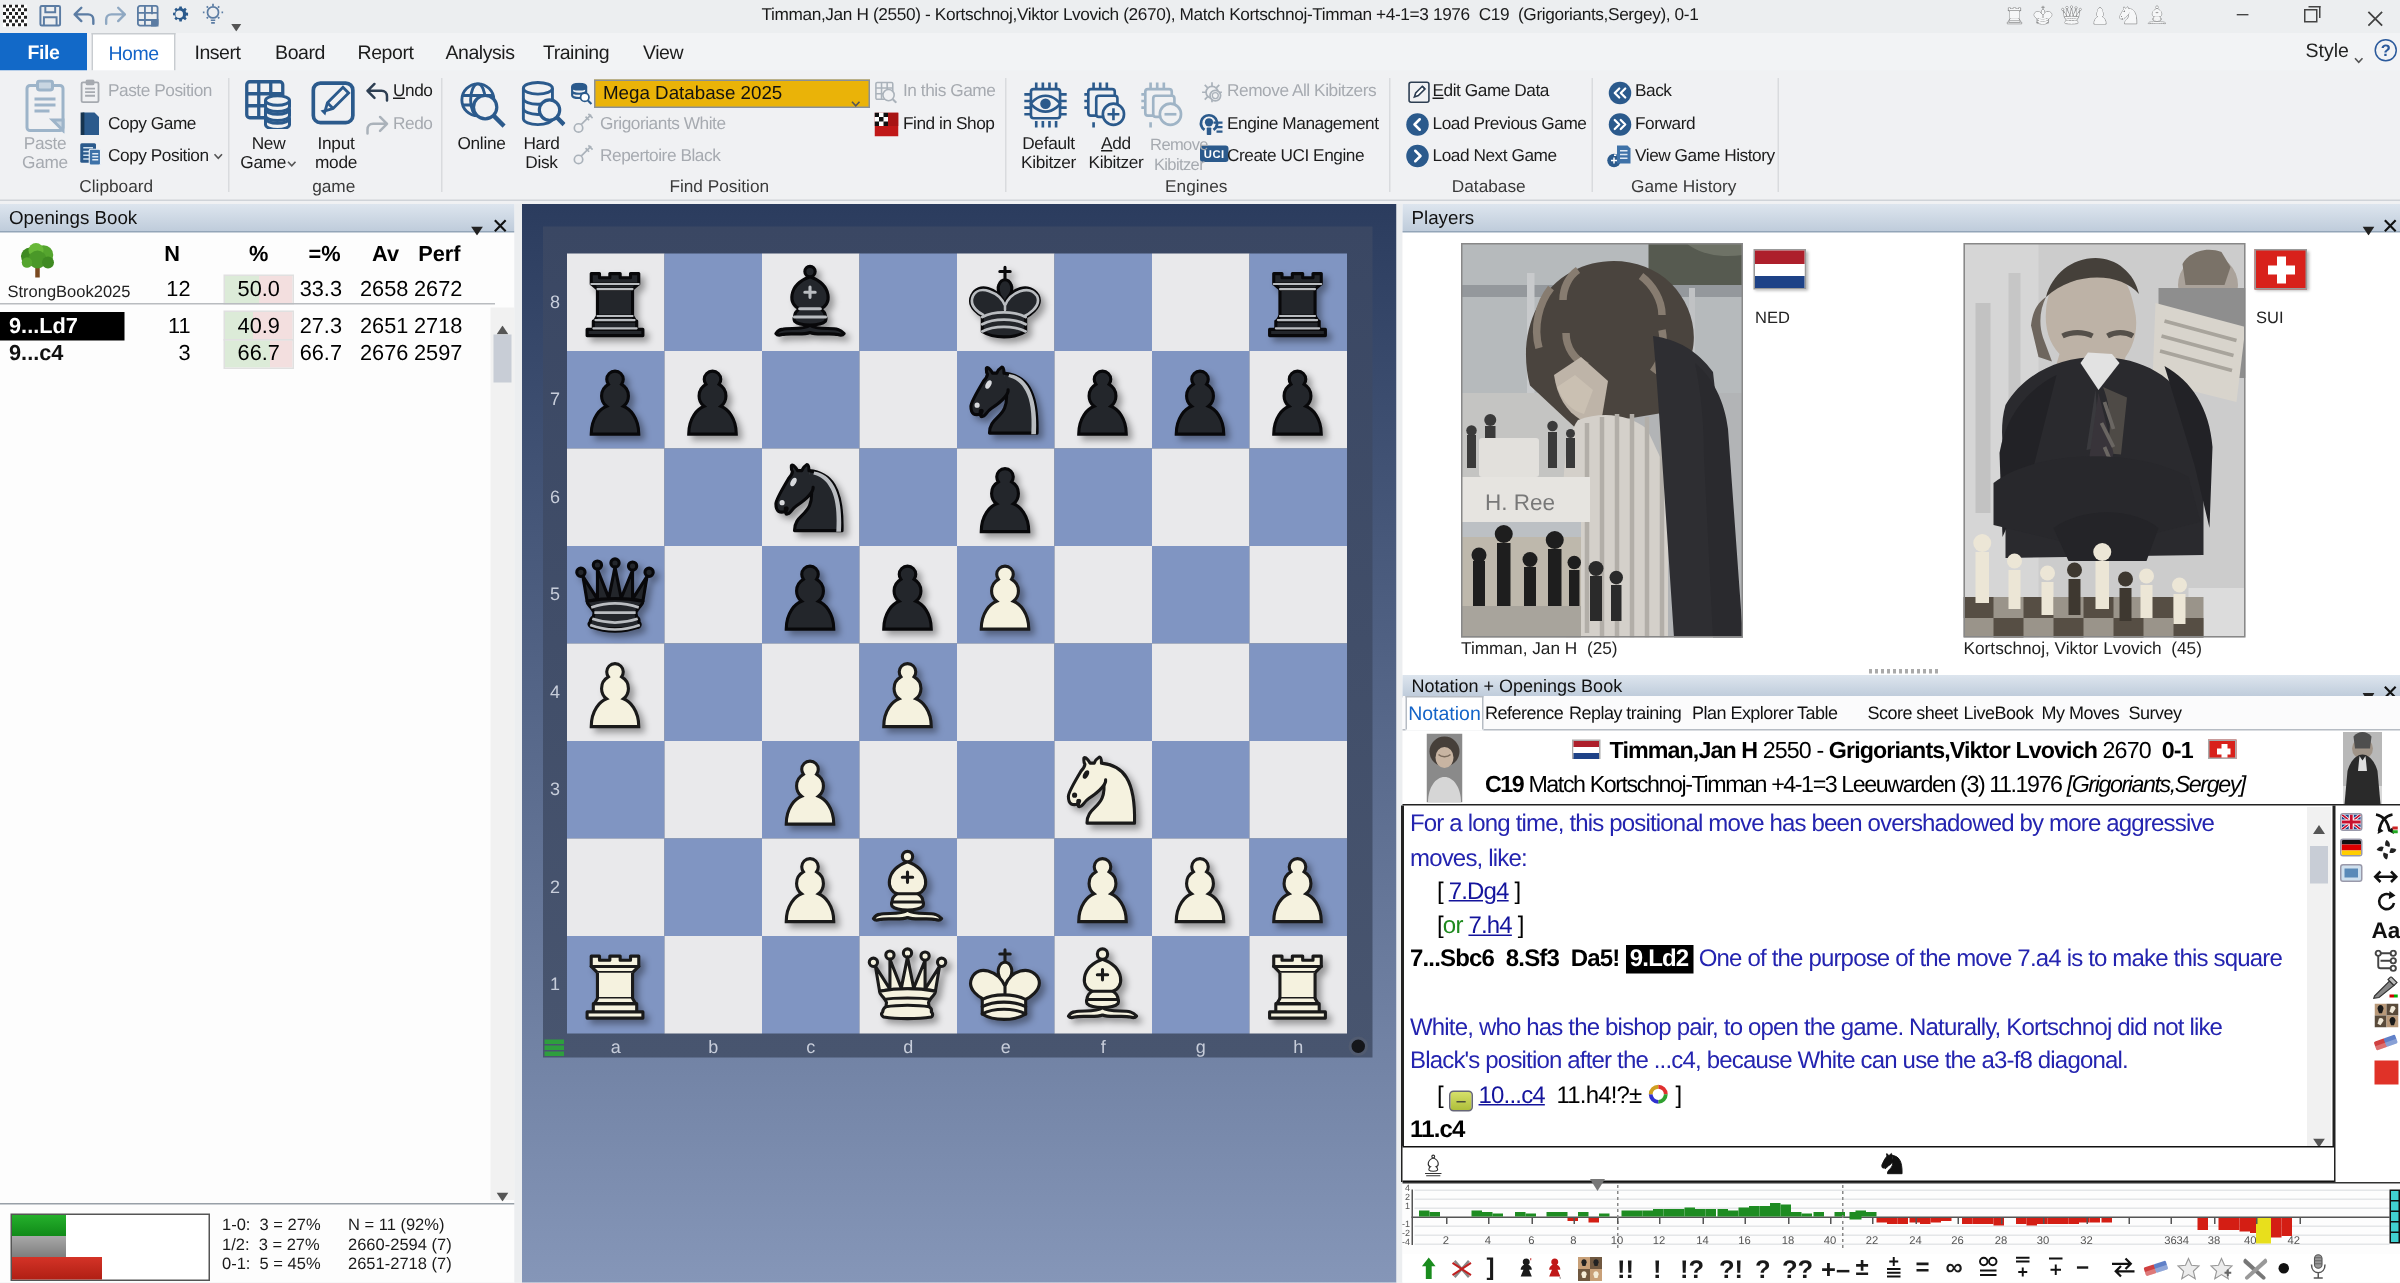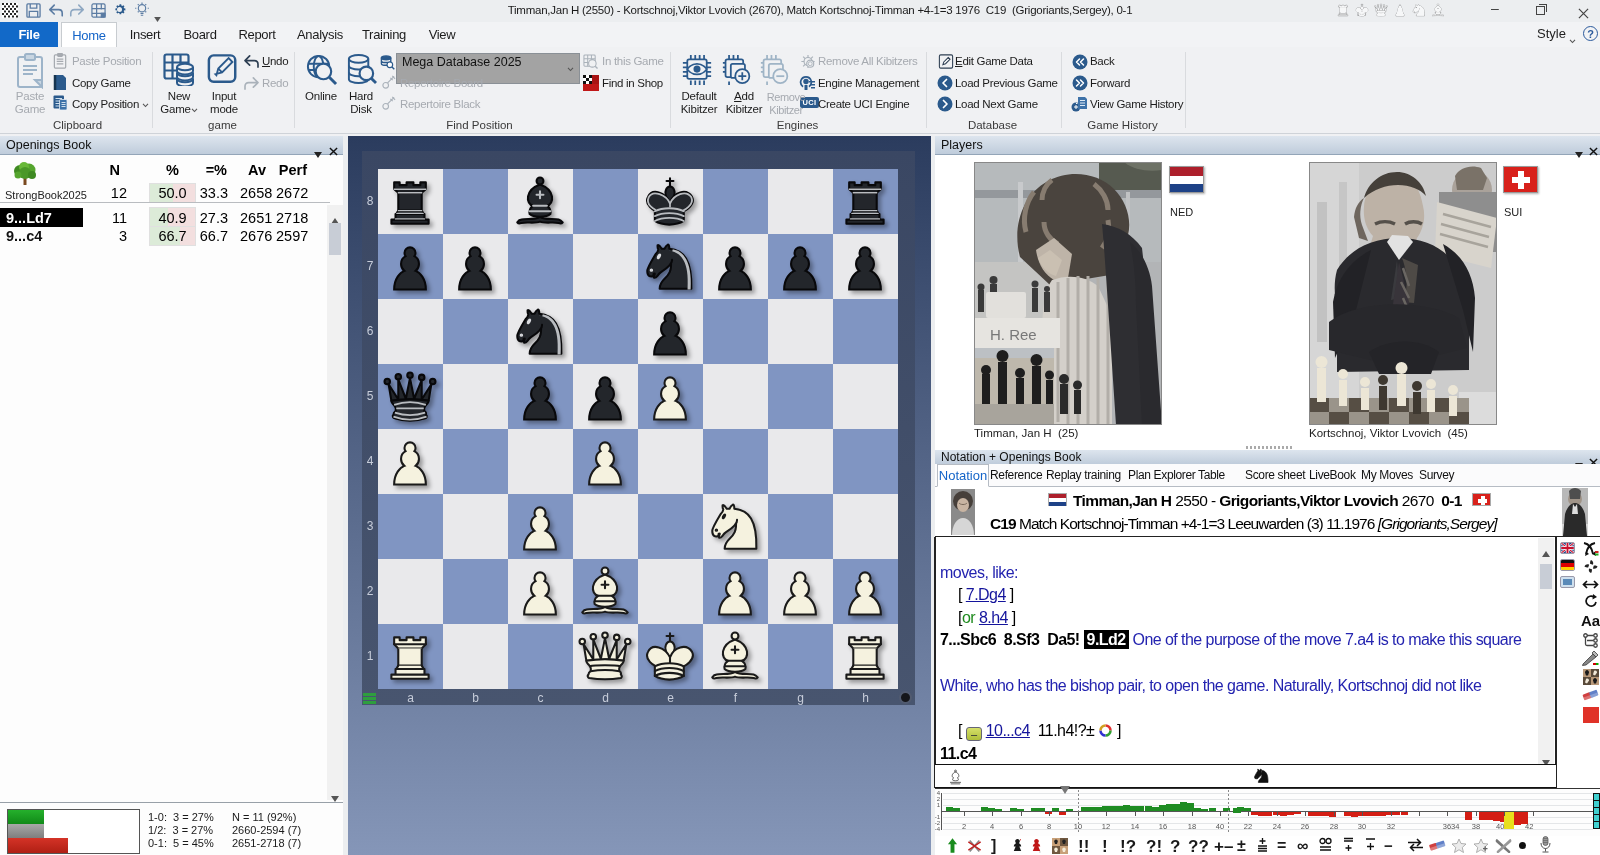--- a/index.html
+++ b/index.html
@@ -440,24 +440,24 @@
 
 <div class="biglabel" style="left:156px;top:90px;width:46px;">New<br>Game<svg width="7" height="5" viewBox="0 0 8 6">
       <path d="M1 1l3 3.2L7 1" fill="none" stroke="#555" stroke-width="1.3"></path>
     </svg></div>
 <div class="biglabel" style="left:203px;top:90px;width:42px;">Input<br>mode</div>
 <div class="riconrow" style="left:262px;top:51px;"><span style="text-decoration:underline">U</span>ndo</div>
 <div class="riconrow gray" style="left:262px;top:73px;">Redo</div>
 
 <div class="biglabel" style="left:300px;top:90px;width:42px;">Online</div>
 <div class="biglabel" style="left:343px;top:90px;width:36px;">Hard<br>Disk</div>
-<div class="abs" style="left:396px;top:53px;width:184px;height:31px;background:#a3a3a3;border:1px solid #8a9096;font-size:12.5px;line-height:17px;padding-left:5px;color:#111;">Mega Database 2025<span style="position:absolute;right:5px;top:6px;"><svg width="7" height="5" viewBox="0 0 8 6">
+<div class="abs" style="left:396px;top:53px;width:184px;height:19px;background:#eab308;border:1px solid #8a9096;font-size:12.5px;line-height:17px;padding-left:5px;color:#111;">Mega Database 2025<span style="position:absolute;right:5px;top:6px;"><svg width="7" height="5" viewBox="0 0 8 6">
         <path d="M1 1l3 3.2L7 1" fill="none" stroke="#555" stroke-width="1.3"></path>
       </svg></span></div>
-<div class="riconrow gray" style="left:400px;top:73px;">Repertoire Board</div>
+<div class="riconrow gray" style="left:400px;top:73px;">Grigoriants White</div>
 <div class="riconrow gray" style="left:400px;top:94px;">Repertoire Black</div>
 <div class="riconrow gray" style="left:602px;top:51px;">In this Game</div>
 <div class="riconrow" style="left:602px;top:73px;">Find in Shop</div>
 
 <div class="biglabel" style="left:676px;top:90px;width:46px;">Default<br>Kibitzer</div>
 <div class="biglabel" style="left:722px;top:90px;width:44px;"><span style="text-decoration:underline">A</span>dd<br>Kibitzer</div>
 <div class="biglabel gray" style="left:760px;top:91px;width:52px;font-size:11px;letter-spacing:-0.4px;">Remove<br>Kibitzer</div>
 <div class="riconrow gray" style="left:818px;top:51px;">Remove All Kibitzers</div>
 <div class="riconrow" style="left:818px;top:73px;">Engine Management</div>
 <div class="riconrow" style="left:818px;top:94px;">Create UCI Engine</div>
@@ -906,25 +906,27 @@
       <rect x="0" y="36" width="26" height="12" fill="#d8d8d8"></rect>
       <circle cx="13" cy="11" r="7" fill="#a09488"></circle>
       <path d="M1 48l2-22c2-7 6-11 10-11s8 4 10 11l2 22z" fill="#2a2a2a"></path>
       <path d="M7 3c3-4 9-4 12 0l-1 8h-10z" fill="#4e4e4e"></path>
       <path d="M11 16l2 3 2-3 1 10h-6z" fill="#ddd"></path>
     </svg>
 <div class="abs" style="left:935px;top:536px;width:665px;height:1px;background:#222;"></div>
 <div class="abs" style="left:934px;top:537px;width:1.5px;height:251px;background:#222;"></div>
 </div>
 <div id="nottext" class="abs">
+<div class="nline" style="left:4px;top:3px;">For a long time, this positional move has been overshadowed by more aggressive</div>
 <div class="nline" style="left:4px;top:26px;">moves, like:</div>
 <div class="nline" style="left:22px;top:48px;color:#000;">[ <span class="ul" style="color:#14149c;">7.Dg4</span> ]</div>
-<div class="nline" style="left:22px;top:71px;color:#000;">[<span style="color:#1e8a1e;">or</span> <span class="ul" style="color:#14149c;">8.h4</span> ]</div>
+<div class="nline" style="left:22px;top:71px;color:#000;">[<span style="color:#1e8a1e;">or</span> <span class="ul" style="color:#14149c;">7.h4</span> ]</div>
 <div class="nline" style="left:4px;top:93px;"><span class="mv">7...Sbc6&nbsp; 8.Sf3&nbsp; Da5!</span> <span class="mv" style="background:#000;color:#fff;padding:1px 3px;">9.Ld2</span> One of the purpose of the move 7.a4 is to make this square</div>
 <div class="nline" style="left:4px;top:139px;">White, who has the bishop pair, to open the game. Naturally, Kortschnoj did not like</div>
+<div class="nline" style="left:4px;top:161px;">Black's position after the ...c4, because White can use the a3-f8 diagonal.</div>
 <div class="nline" style="left:22px;top:184px;color:#000;">[ <span style="display:inline-block;width:16px;height:14px;background:linear-gradient(#d6e06a,#aebe3a);border:1px solid #667;border-radius:3px;vertical-align:-2px;text-align:center;line-height:12px;font-size:11px;color:#223;">–</span> <span class="ul" style="color:#14149c;">10...c4</span>&nbsp; <span style="color:#000;">11.h4!?±</span> <svg width="15" height="15" viewBox="0 0 20 20" style="vertical-align:-2px;">
         <g fill="none" stroke-width="3.4">
           <path d="M10 3.3A6.7 6.7 0 0116.7 10" stroke="#e03030"></path>
           <path d="M16.7 10A6.7 6.7 0 0110 16.7" stroke="#30a030"></path>
           <path d="M10 16.7A6.7 6.7 0 013.3 10" stroke="#3030d0"></path>
           <path d="M3.3 10A6.7 6.7 0 0110 3.3" stroke="#d0a020"></path>
         </g>
       </svg> ]</div>
 <div class="nline" style="left:4px;top:207px;color:#000;font-weight:bold;">11.c4</div>
 </div>

